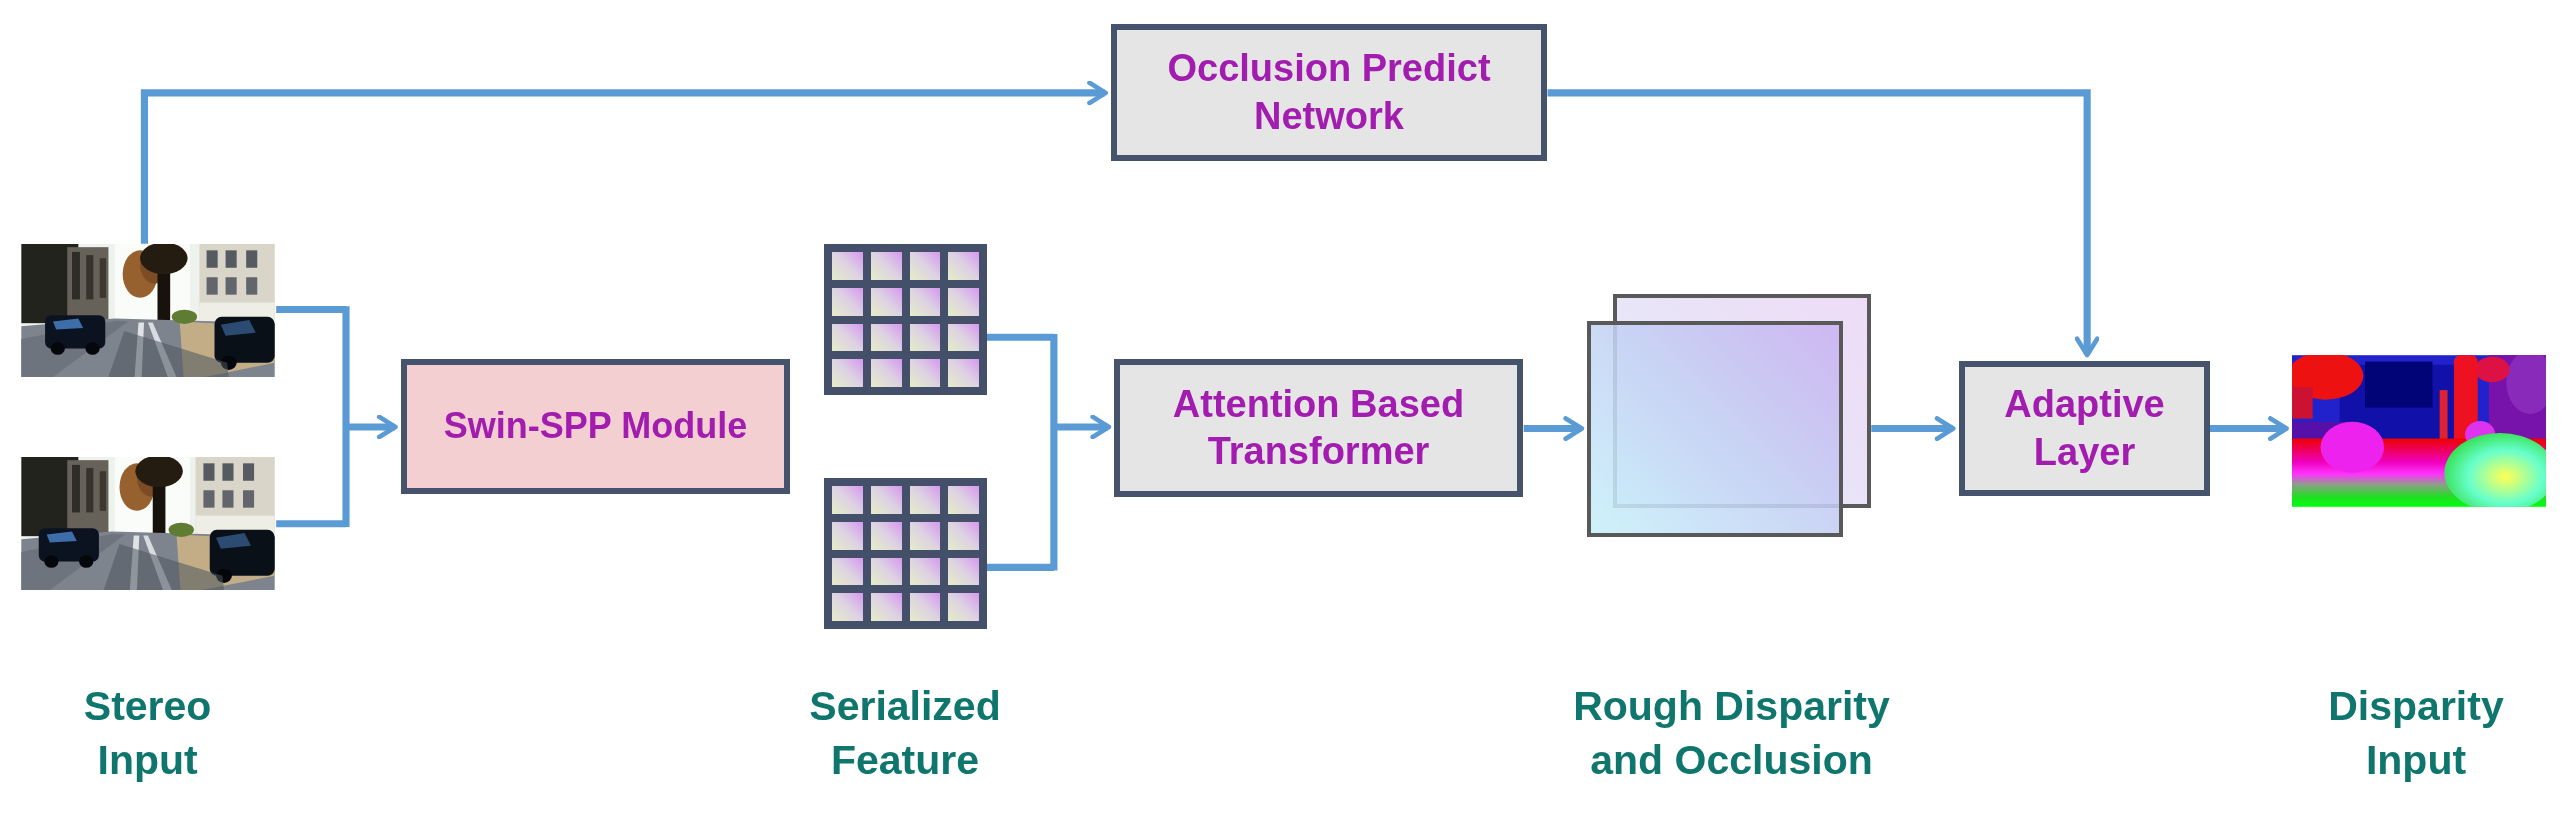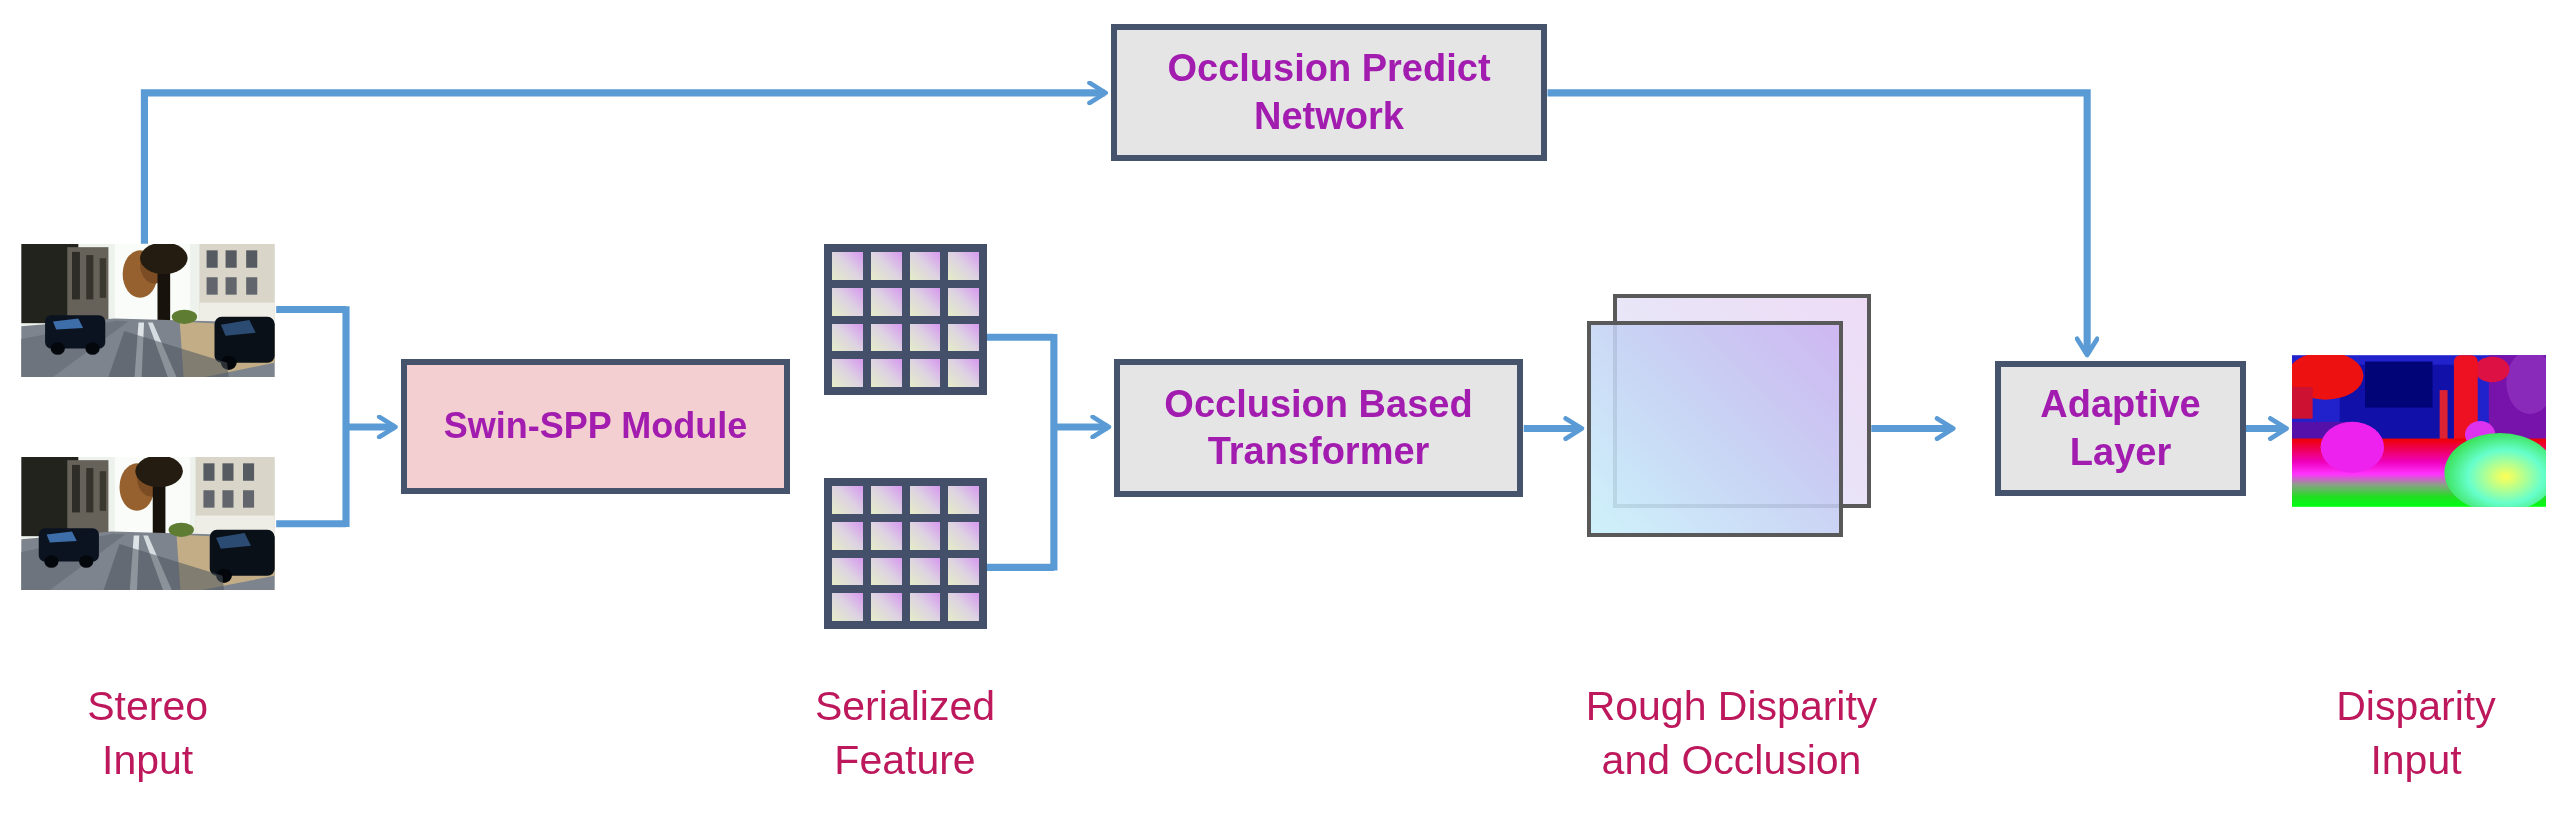--- a/index.html
+++ b/index.html
@@ -19,21 +19,21 @@
     position:absolute;z-index:2;box-sizing:border-box;
     border:6.3px solid var(--box_border);
     background:var(--box_fill);
     display:flex;flex-direction:column;justify-content:center;align-items:center;
     text-align:center;color:#a21caf;font-weight:700;font-size:38px;line-height:1.24;
   }
   .node span{display:block;}
   #node-occlusion{left:1111px;top:24px;width:436px;height:137px;}
   #node-swin{left:401px;top:359px;width:389px;height:135px;background:var(--swin_fill);font-size:36px;}
   #node-transformer{left:1114px;top:359px;width:409px;height:138px;}
-  #node-adaptive{left:1959px;top:361px;width:251px;height:135px;margin-left:36px;}
+  #node-adaptive{left:1959px;top:361px;width:251px;height:135px;}
   
   .feature-grid{
     position:absolute;z-index:2;box-sizing:border-box;
     width:163px;height:151px;padding:8px;
     background:var(--grid_border);
     display:grid;grid-template-columns:repeat(4,1fr);grid-template-rows:repeat(4,1fr);gap:8px;
   }
   #grid-top{left:824px;top:244px;}
   #grid-bottom{left:824px;top:478px;}
   .cell{background:linear-gradient(45deg,#e5edc7 0%,#ddd2e2 52%,#d698ef 100%);}
@@ -44,21 +44,21 @@
   #plane-front{left:1587px;top:321px;width:256px;height:216px;z-index:3;
     background:linear-gradient(45deg,rgba(199,240,250,0.88) 0%,rgba(196,206,243,0.88) 55%,rgba(202,178,240,0.88) 100%);}
   
   .photo{position:absolute;z-index:2;line-height:0;}
   #stereo-top{left:20px;top:244px;}
   #stereo-bottom{left:20px;top:457px;}
   #disparity-img{left:2292px;top:355px;}
   
   .caption{
     position:absolute;z-index:2;top:679px;
-    text-align:center;color:#be185d;font-weight:400;font-size:41px;line-height:54px;
+    text-align:center;color:#0f766e;font-weight:700;font-size:41px;line-height:54px;
   }
   .caption span{display:block;}
   #caption-stereo{left:28.6px;width:238px;}
   #caption-serialized{left:786px;width:238px;}
   #caption-rough{left:1533px;width:397px;}
   #caption-disparity{left:2297px;width:238px;}
 </style>
 </head>
 <body>
 
@@ -157,21 +157,21 @@
   </div>
 
   <div class="node" id="node-occlusion">
     <span>Occlusion Predict</span>
     <span>Network</span>
   </div>
   <div class="node" id="node-swin">
     <span>Swin-SPP Module</span>
   </div>
   <div class="node" id="node-transformer">
-    <span>Occlusion Based</span>
+    <span>Attention Based</span>
     <span>Transformer</span>
   </div>
   <div class="node" id="node-adaptive">
     <span>Adaptive</span>
     <span>Layer</span>
   </div>
 
   <div class="feature-grid" id="grid-top">
       <div class="cell"></div>
       <div class="cell"></div>

